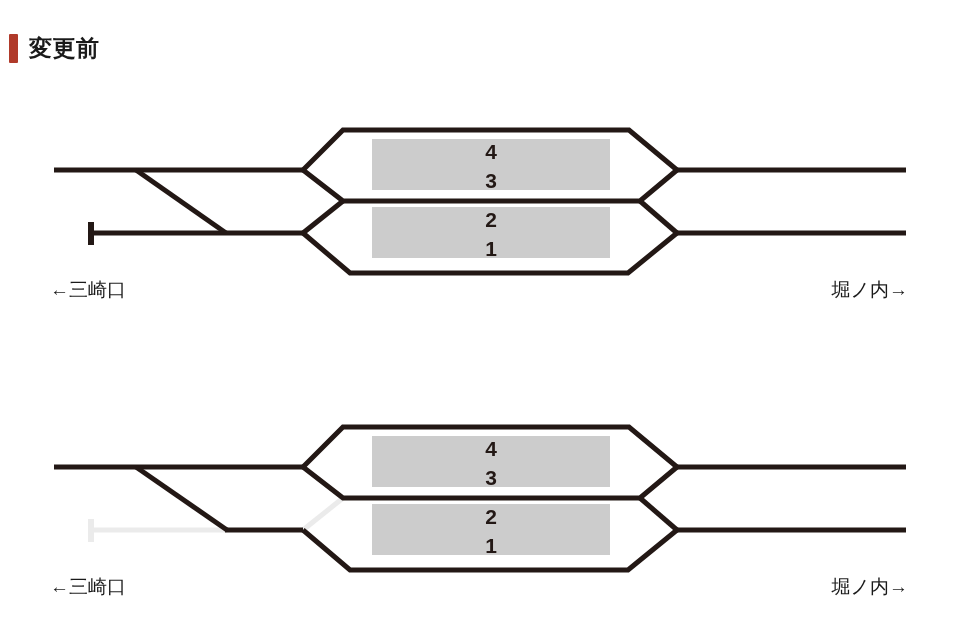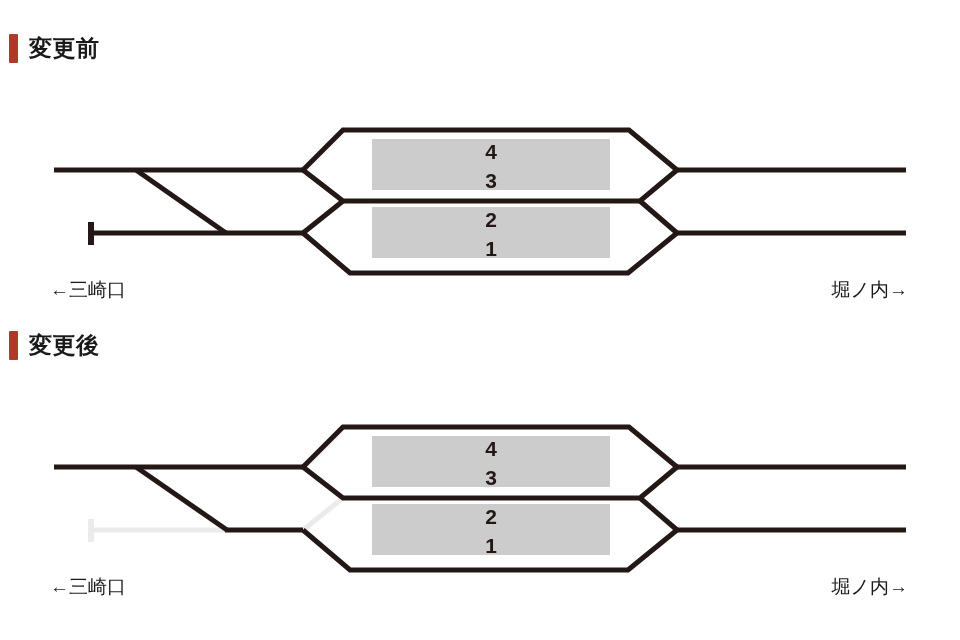--- a/index.html
+++ b/index.html
@@ -145,24 +145,20 @@
       <path class="rail" d="M 677 87 L 906 87"></path>
       <path class="rail" d="M 677 150 L 906 150"></path>
 
       <text class="endlabel" x="50" y="213" text-anchor="start">←三崎口</text>
       <text class="endlabel" x="908" y="213" text-anchor="end">堀ノ内→</text>
     </svg>
   </div>
 
   <div class="section" id="section-after">
 
-    <div class="heading">
-      <span class="heading-bar"></span>
-      <span class="heading-text">変更後</span>
-    </div>
 
     <svg class="diagram" viewBox="0 0 960 240">
 
       <rect class="platform-box" x="372" y="56" width="238" height="51"></rect>
       <rect class="platform-box" x="372" y="124" width="238" height="51"></rect>
 
       <text class="platnum" x="491" y="76">4</text>
       <text class="platnum" x="491" y="105">3</text>
       <text class="platnum" x="491" y="144">2</text>
       <text class="platnum" x="491" y="173">1</text>

